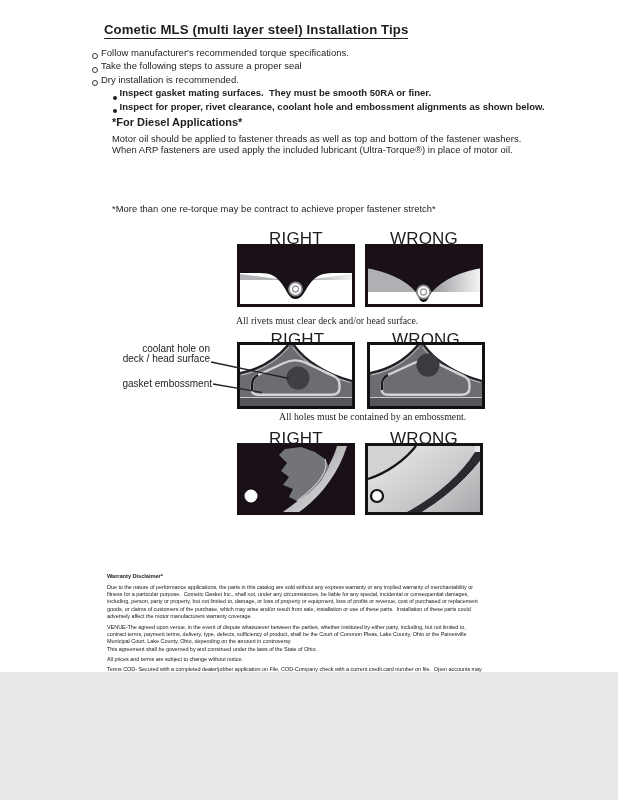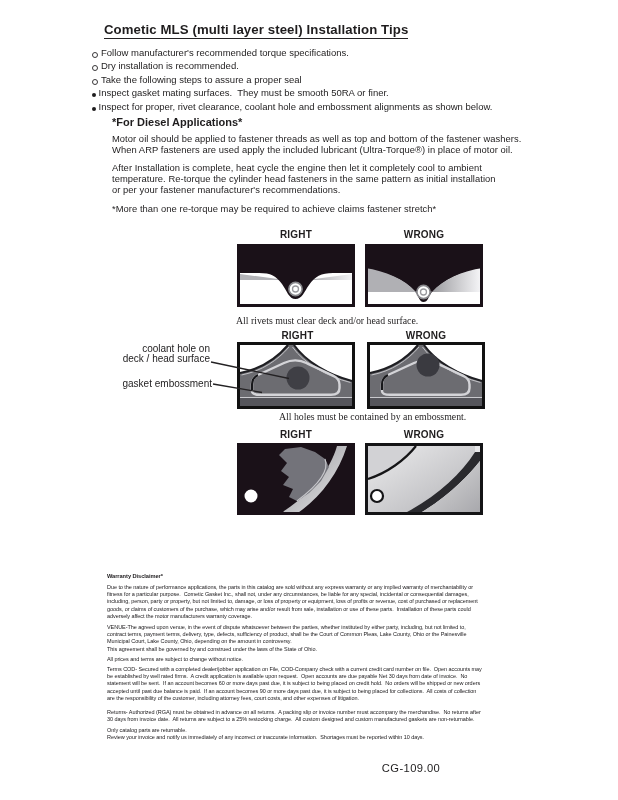--- a/index.html
+++ b/index.html
@@ -1,46 +1,46 @@
 <!DOCTYPE html>
 <html><head>
 <meta charset="utf-8">
 <style>
   html,body{margin:0;padding:0;background:#e8e8e8;}
   .page{
-    position:relative;width:618px;height:800px;background:#ffffff;
+    position:relative;width:618px;height:672px;background:#ffffff;
     font-family:"Liberation Sans",sans-serif;color:#1f1d1e;overflow:hidden;
     margin:0 auto;
   }
   .abs{position:absolute;}
   .pre{white-space:pre;}
   .preline{white-space:pre-line;}
 
   .title{
     left:104px;top:22px;font-size:13.2px;font-weight:bold;
     border-bottom:1.5px solid #242224;padding-bottom:1px;letter-spacing:.1px;
   }
   .bullets{left:92px;top:46px;font-size:9.5px;line-height:13.4px;}
-  .b-line{display:flex;align-items:center;}
-  .b-line.sub{}
+  .b-line{display:flex;align-items:flex-end;}
+  .b-line.sub{margin-left:21px;font-weight:bold;}
   .b-hollow{
     width:4px;height:4px;border:1px solid #3a383a;border-radius:50%;
     margin:4px 3px 0 0;flex:0 0 auto;
   }
   .b-solid{
     width:4px;height:4px;background:#1f1d1e;border-radius:50%;
     margin:4.5px 2.5px 0 0;flex:0 0 auto;
   }
   .diesel-h{left:112px;top:116px;font-size:11px;font-weight:bold;}
   .para{font-size:9.4px;line-height:11.2px;letter-spacing:.05px;}
   .p1{left:112px;top:133px;}
   .p2{left:112px;top:162px;}
   .pnote{left:112px;top:203px;}
 
-  .dw-hdr{font-size:10px;font-weight:bold;text-align:center;letter-spacing:.2px;}
+  .dw-hdr{font-size:17px;font-weight:normal;text-align:center;letter-spacing:.2px;}
   .caption{font-size:9.8px;line-height:11.4px;font-family:Liberation Serif, serif;}
   .dg-label{font-size:10px;line-height:10.2px;text-align:right;}
 
   .warr{font-size:5.5px;line-height:7.2px;letter-spacing:-.01em;color:#232123;}
   .warr-h{font-weight:bold;font-size:5.7px;}
   .footer{font-size:11.2px;letter-spacing:.4px;text-align:center;}
 </style>
 </head>
 <body>
 
@@ -48,43 +48,40 @@
 
   <div class="abs title">Cometic MLS (multi layer steel) Installation Tips</div>
 
   <div class="abs bullets">
     <div class="b-line">
       <span class="b-hollow"></span>
       <span class="pre">Follow manufacturer's recommended torque specifications.</span>
     </div>
     <div class="b-line">
       <span class="b-hollow"></span>
-      <span class="pre">Dry installation is recommended.</span>
+      <span class="pre">Take the following steps to assure a proper seal</span>
     </div>
     <div class="b-line">
       <span class="b-hollow"></span>
-      <span class="pre">Take the following steps to assure a proper seal</span>
+      <span class="pre">Dry installation is recommended.</span>
     </div>
     <div class="b-line sub">
       <span class="b-solid"></span>
       <span class="pre">Inspect gasket mating surfaces.  They must be smooth 50RA or finer.</span>
     </div>
     <div class="b-line sub">
       <span class="b-solid"></span>
       <span class="pre">Inspect for proper, rivet clearance, coolant hole and embossment alignments as shown below.</span>
     </div>
   </div>
 
   <div class="abs diesel-h">*For Diesel Applications*</div>
   <div class="abs para p1 preline">Motor oil should be applied to fastener threads as well as top and bottom of the fastener washers.
 When ARP fasteners are used apply the included lubricant (Ultra-Torque®) in place of motor oil.</div>
-  <div class="abs para p2 preline">After Installation is complete, heat cycle the engine then let it completely cool to ambient
-temperature. Re-torque the cylinder head fasteners in the same pattern as initial installation
-or per your fastener manufacturer's recommendations.</div>
-  <div class="abs para pnote">*More than one re-torque may be required to achieve claims fastener stretch*</div>
+  <div class="abs para pnote">*More than one re-torque may be contract to achieve proper fastener stretch*</div>
 
   <div class="abs dw-hdr" style="left:237px;top:229px;width:118px;">RIGHT</div>
   <div class="abs dw-hdr" style="left:365px;top:229px;width:118px;">WRONG</div>
 
   <svg class="abs" style="left:237px;top:244px;" width="246" height="63" viewBox="0 0 246 63">
     <defs>
       <linearGradient id="g1" x1="0" y1="0" x2="1" y2="0">
         <stop offset="0" stop-color="#a9a9ad"></stop>
           <stop offset="1" stop-color="#f2f2f4"></stop>
       </linearGradient>

